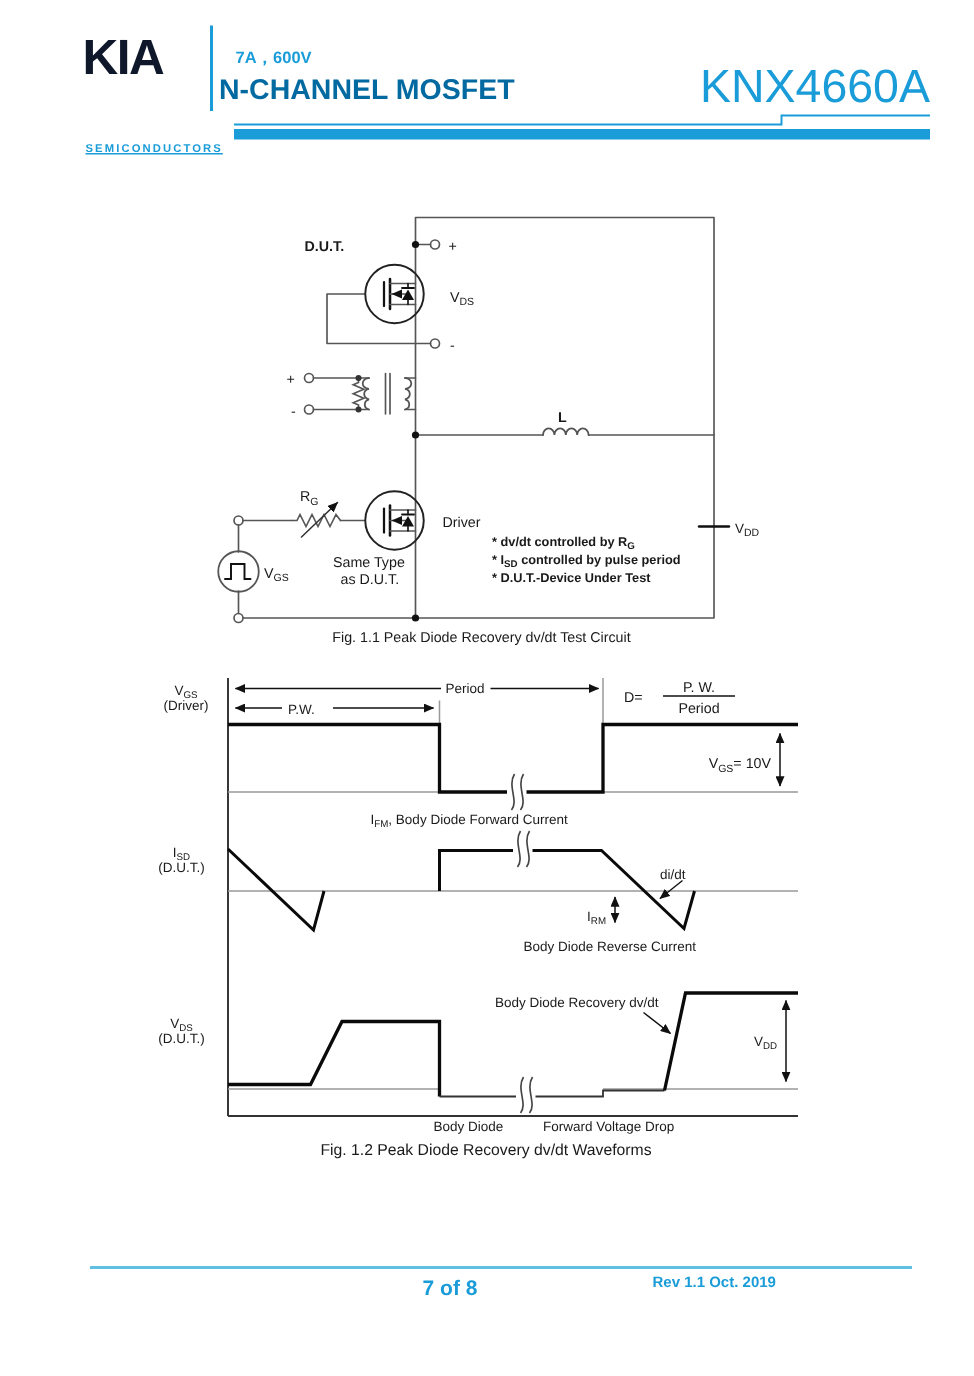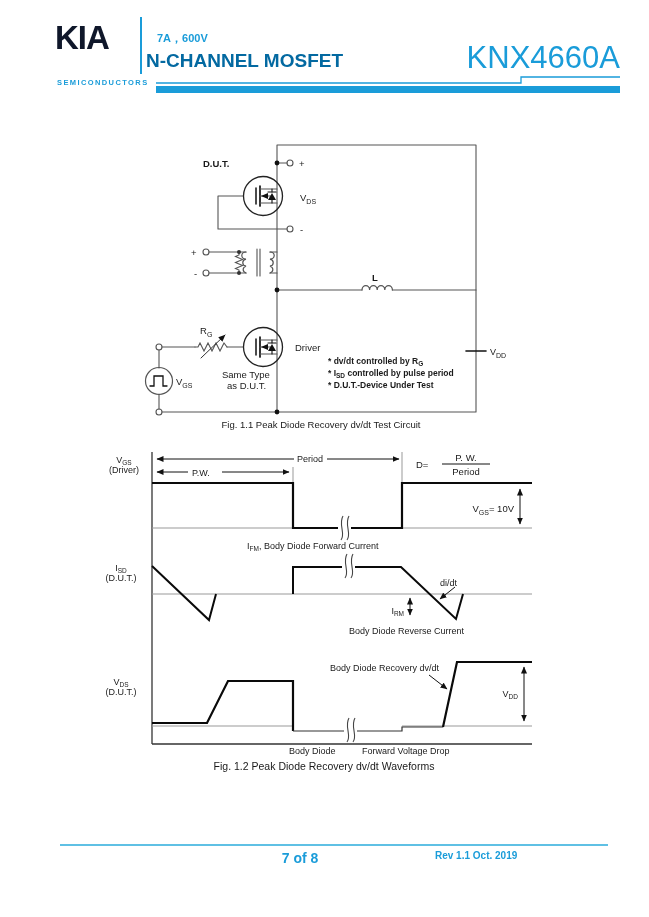--- a/index.html
+++ b/index.html
@@ -1,20 +1,20 @@
 <!DOCTYPE html>
 <html><head>
 <meta charset="utf-8">
 <style>
   html,body{margin:0;padding:0;background:#fff;}
   .page{position:relative;width:649px;height:917px;background:#ffffff;overflow:hidden;
         font-family:"Liberation Sans","DejaVu Sans",sans-serif;}
   .abs{position:absolute;}
   .logo{left:55px;top:21px;font-size:33px;font-weight:bold;letter-spacing:-1px;color:#0f172a;line-height:1;}
-  .logo-sub{left:57px;top:78px;font-size:7.5px;font-weight:bold;letter-spacing:1.4px;color:#1a9cd9;}
+  .logo-sub{left:57px;top:94px;font-size:7.5px;font-weight:bold;letter-spacing:1.4px;color:#1a9cd9;text-decoration:underline;}
   .vsep{left:140px;top:17px;width:2px;height:57px;background:#1a9cd9;}
   .spec1{left:157px;top:31px;font-size:11px;font-weight:bold;color:#1a9cd9;}
   .spec2{left:146px;top:50px;font-size:19px;font-weight:bold;color:#0369a1;}
   .part{left:320px;top:42px;width:300px;text-align:right;font-size:31px;color:#1a9cd9;line-height:1;}
   svg{position:absolute;left:0;top:0;font-family:"Liberation Sans","DejaVu Sans",sans-serif;}
   .footer-rule{left:60px;top:844px;width:548px;height:2px;background:#5fc0e4;}
   .page-num{left:240px;top:850px;width:120px;text-align:center;font-size:14px;font-weight:bold;color:#1a9cd9;}
   .rev{left:435px;top:850px;font-size:10px;font-weight:bold;color:#1a9cd9;}
 </style>
 </head>

